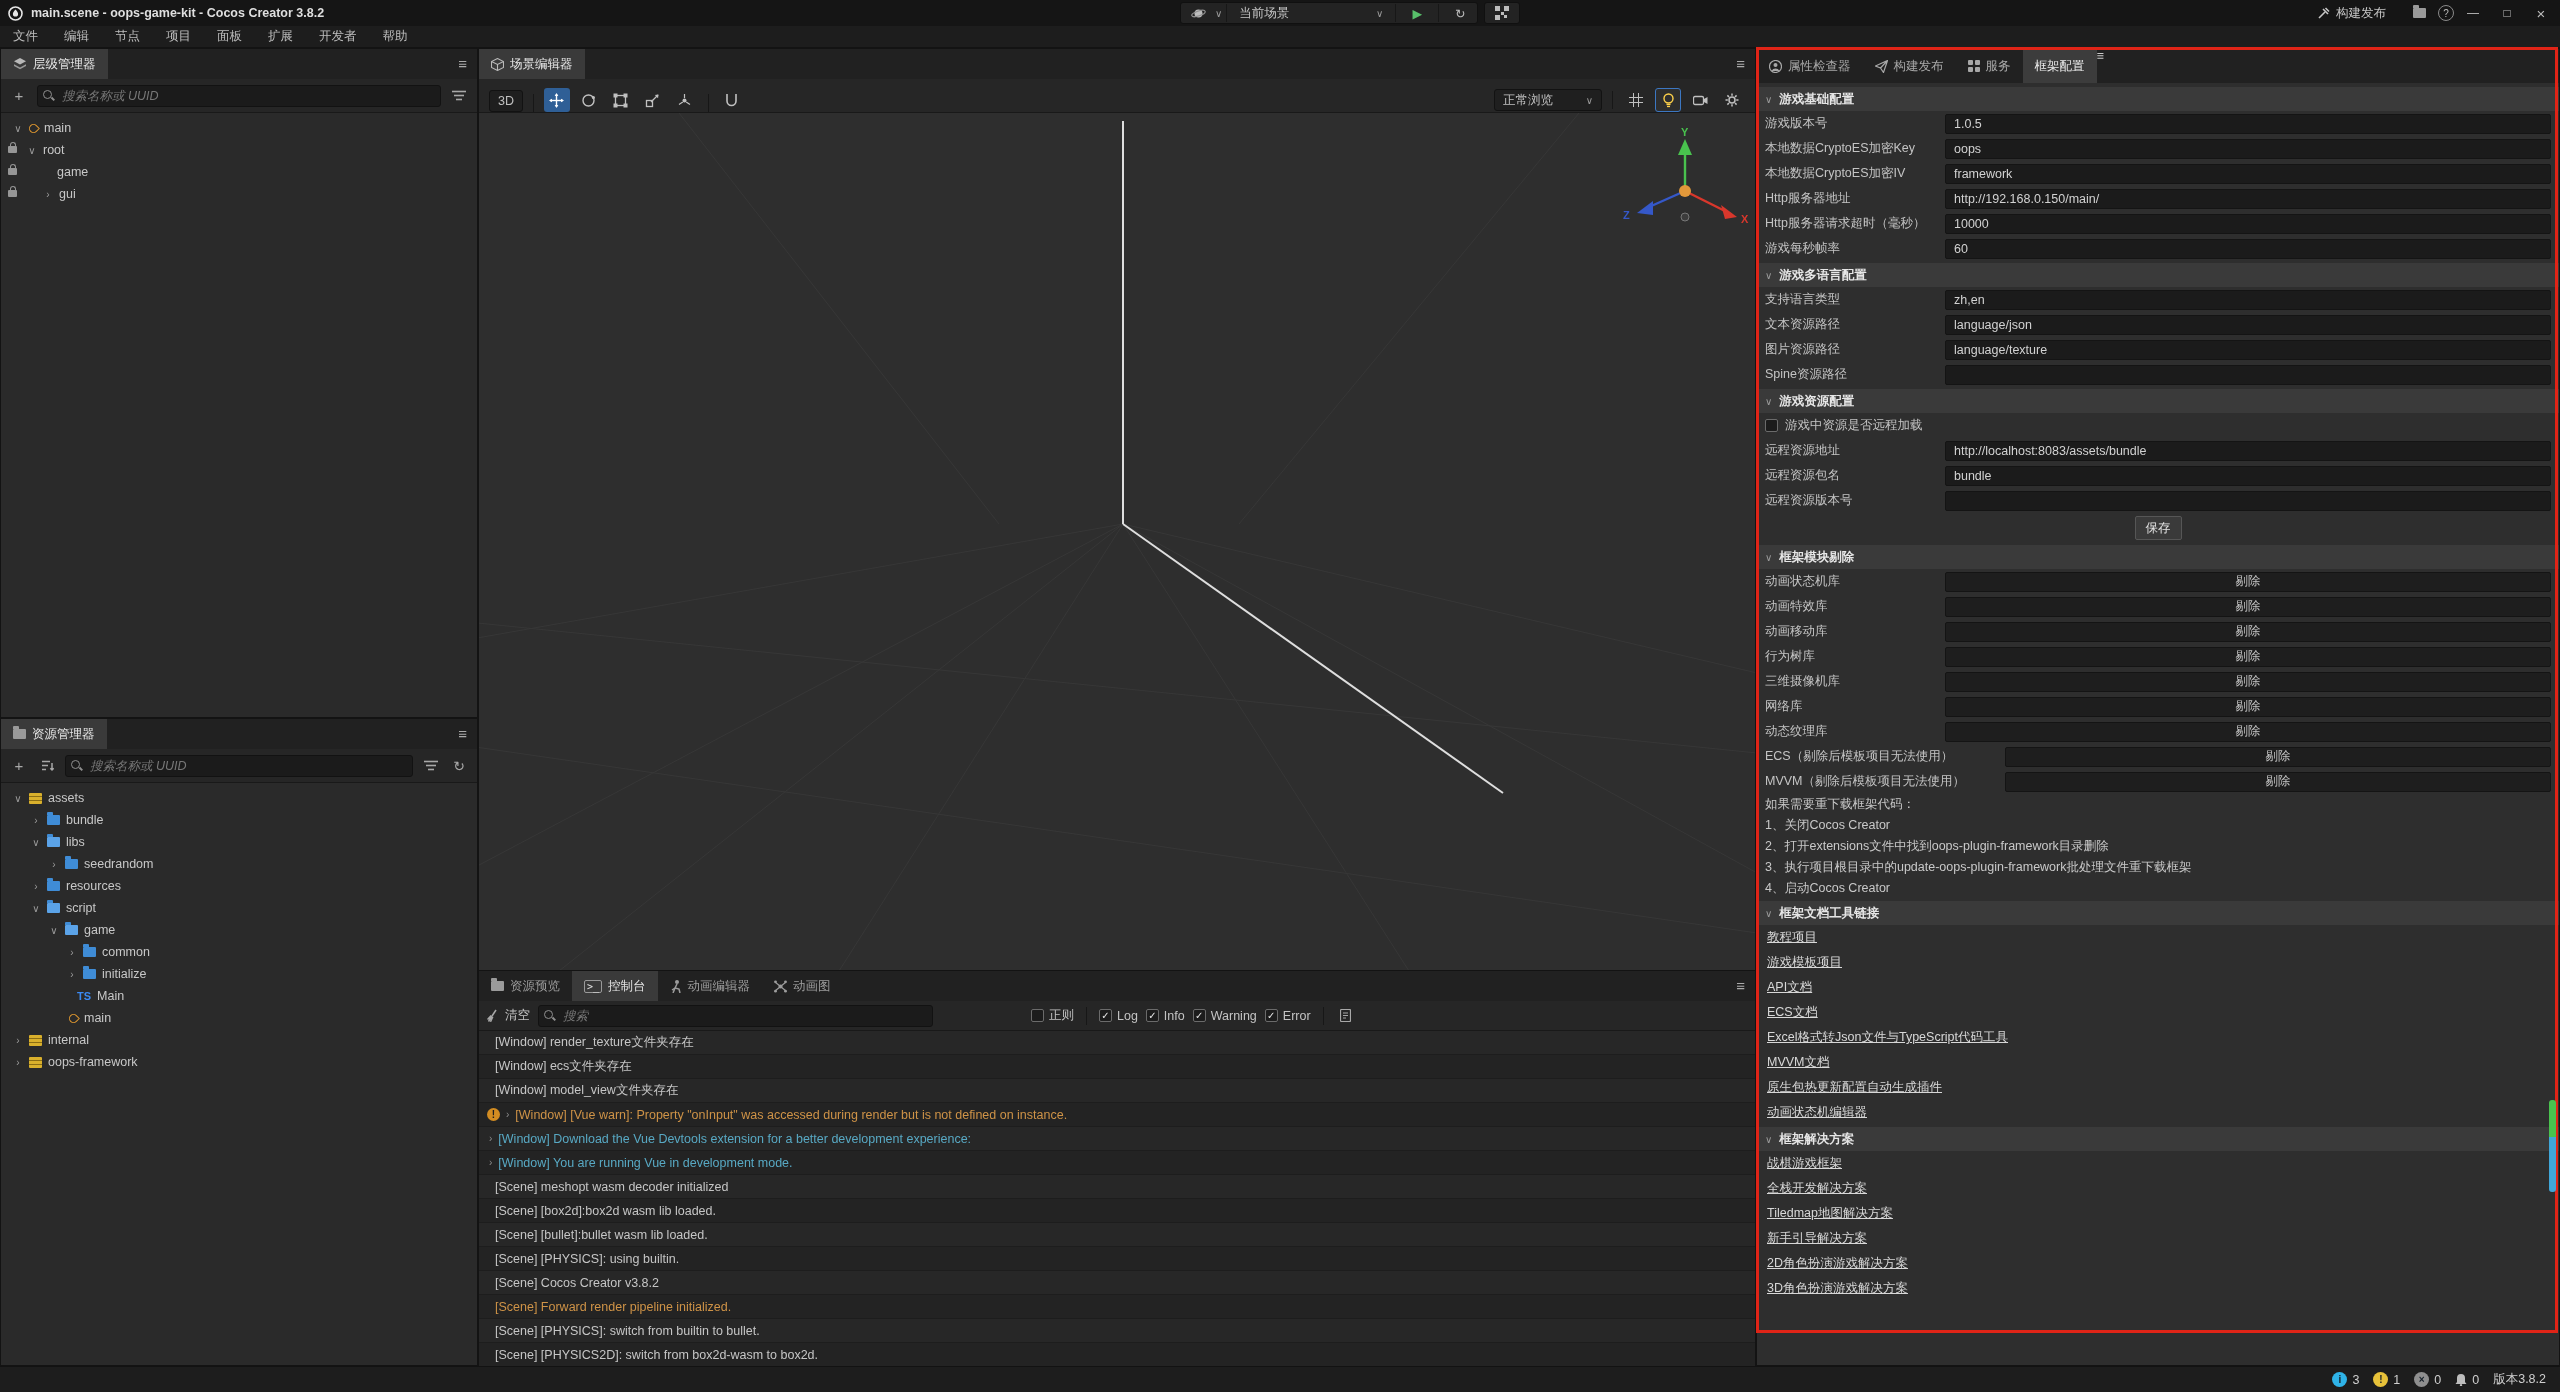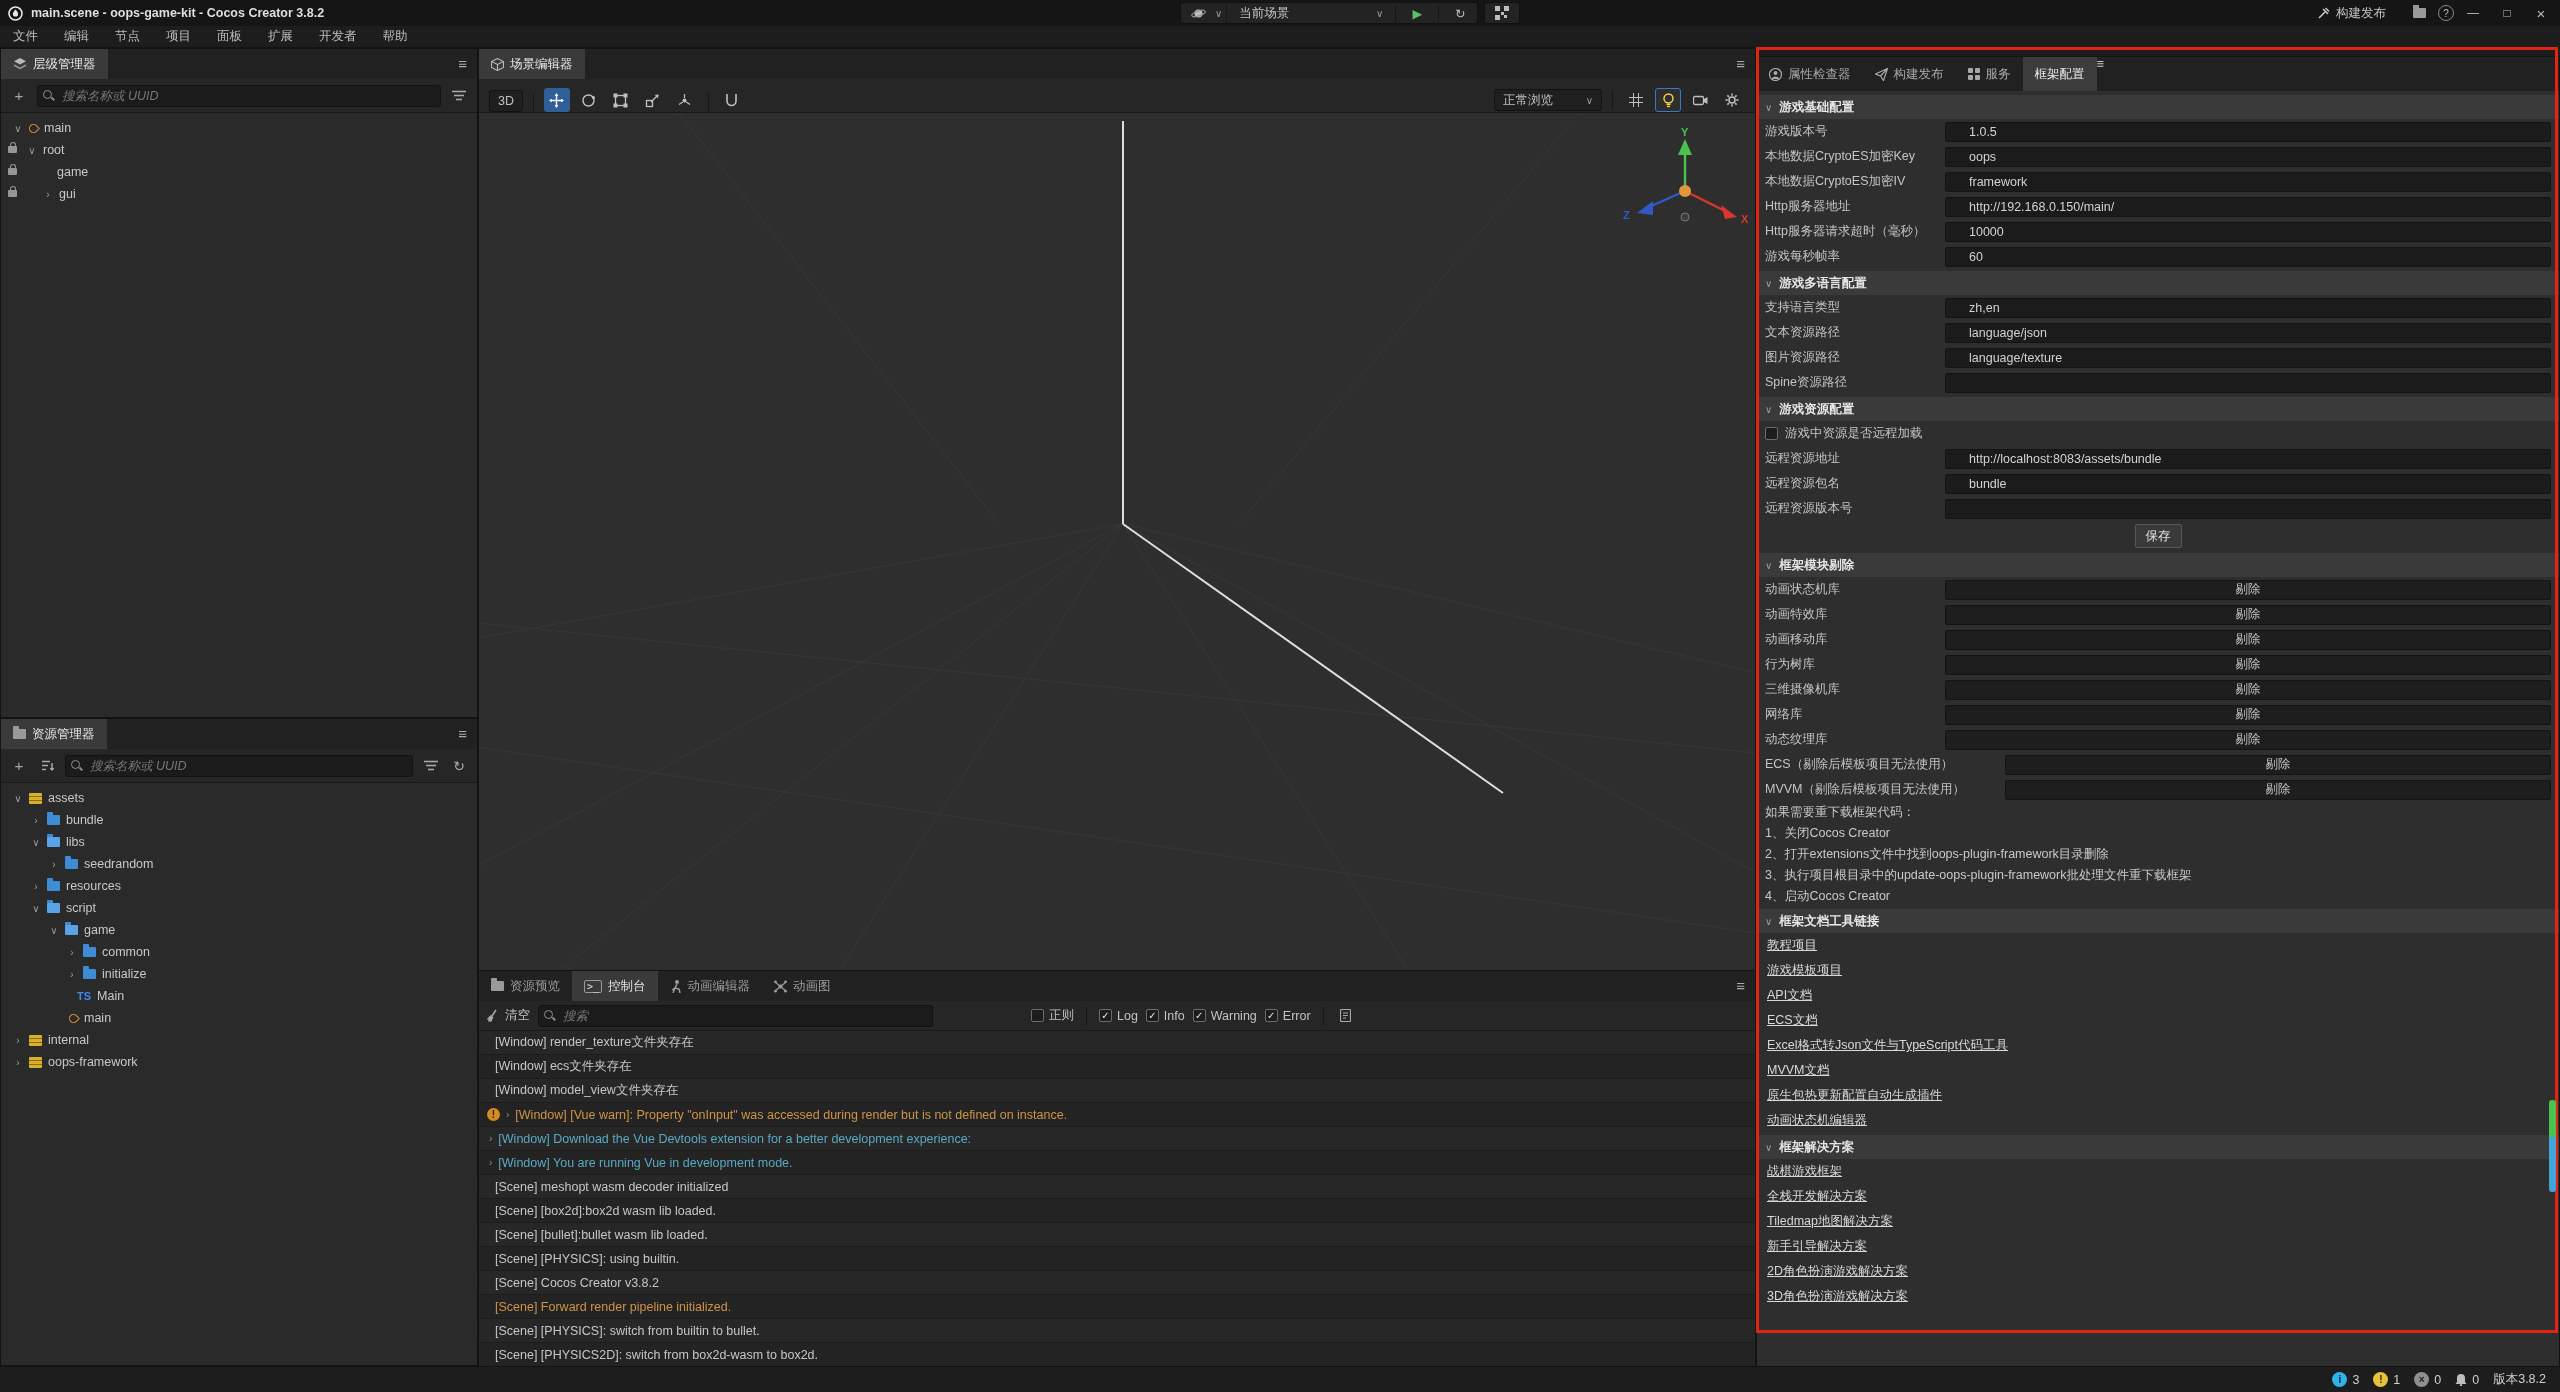--- a/index.html
+++ b/index.html
@@ -101,21 +101,21 @@
   #insp-tabs { height:34px; background:#212121; display:flex; align-items:stretch; position:relative; }
   .itab { display:flex; align-items:center; gap:6px; padding:0 12px; color:#a8a8a8; }
   .itab.sel { background:#3c3c3c; color:#ececec; }
   #insp-body { position:relative; height:1284px; overflow:hidden; padding-top:2px; }
   .sec { height:24px; background:#3a3a3a; display:flex; align-items:center; gap:7px; padding:0 8px;
     color:#e6e6e6; font-weight:bold; margin-top:2px; }
   .sec .chev { font-weight:normal; }
   .irow { height:25px; display:flex; align-items:center; padding:0 8px; }
   .irow .ilabel { width:180px; flex:none; color:#c4c4c4; }
   .irow input { flex:1; height:20px; background:#1b1b1b; border:1px solid #141414; border-radius:2px;
-    color:#d2d2d2; padding:0 23px; font-size:12.5px; font-family:inherit; outline:none; }
+    color:#d2d2d2; padding:0 8px; font-size:12.5px; font-family:inherit; outline:none; }
   .irow .delbtn { flex:1; height:20px; background:#1e1e1e; border:1px solid #141414; border-radius:2px;
     color:#c4c4c4; display:flex; align-items:center; justify-content:center; }
   .cbrow { height:25px; display:flex; align-items:center; gap:7px; padding:0 8px; color:#c4c4c4; }
   .saverow { height:30px; display:flex; align-items:center; justify-content:center; }
   .savebtn { min-width:46px; height:24px; background:#3a3a3a; border:1px solid #565656; border-radius:2px;
     color:#e2e2e2; display:flex; align-items:center; justify-content:center; padding:0 10px; }
   .noteline { height:21px; display:flex; align-items:center; padding:0 8px; color:#c9c9c9; }
   .linkrow { height:25px; display:flex; align-items:center; padding:0 10px; }
   .linkrow span { color:#d8d8d8; text-decoration:underline; }
 
@@ -658,21 +658,21 @@
       </div>
     <div class="cmsg">
         <span>[Scene] [PHYSICS]: switch from builtin to bullet.</span>
       </div>
     <div class="cmsg">
         <span>[Scene] [PHYSICS2D]: switch from box2d-wasm to box2d.</span>
       </div>
   </div>
 </div>
 
-<div class="panel" id="inspector" style="left:1756px; top:48px; width:804px; height:1318px;margin-top:8px;">
+<div class="panel" id="inspector" style="left:1756px; top:48px; width:804px; height:1318px;">
   <div id="insp-tabs">
     <div class="itab">
       <svg width="13" height="13">
           <circle cx="6.5" cy="6.5" r="6" fill="none" stroke="#a8a8a8" stroke-width="1.2"></circle>
           <circle cx="6.5" cy="5" r="2" fill="#a8a8a8"></circle>
           <path d="M2.5 11 A4.5 4.5 0 0 1 10.5 11" fill="#a8a8a8"></path>
         </svg>
       <span>属性检查器</span>
     </div>
     <div class="itab">

